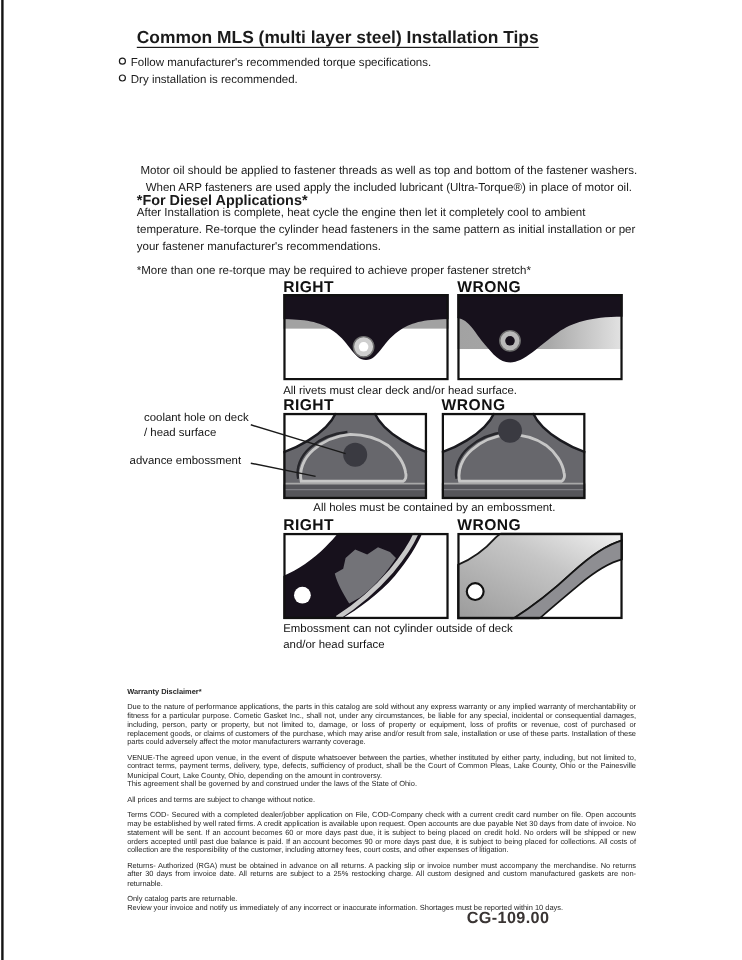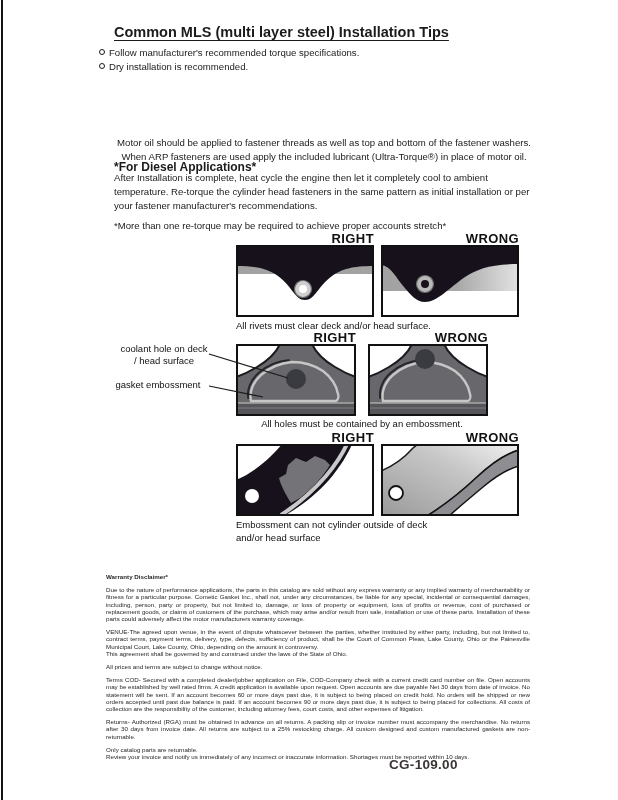--- a/index.html
+++ b/index.html
@@ -16,24 +16,24 @@
   .tip-row{display:flex;align-items:baseline;}
   .tip-row .marker{width:10px;flex:0 0 10px;position:relative;}
   .marker .ring{display:inline-block;width:4px;height:4px;border:1px solid #1b1b1b;border-radius:50%;position:relative;top:-1px;}
   .marker .dot{display:inline-block;width:4.5px;height:4.5px;background:#1b1b1b;border-radius:50%;position:relative;top:-1px;}
   .tip-sub{margin-left:20px;}
   .diesel-h{left:114px;top:119px;font-size:12px;font-weight:bold;margin-top:41px;}
   .para{font-size:9.6px;line-height:14px;width:420px;}
   .p1{left:114px;top:136px;text-align:center;}
   .p2{left:114px;top:171px;}
   .note{left:114px;top:220px;font-size:9.6px;}
-  .dlabel{font-size:13px;font-weight:bold;letter-spacing:.4px;text-align:right;color:#111;}
+  .dlabel{font-size:13px;font-weight:bold;letter-spacing:.4px;text-align:left;color:#111;}
   .caption{font-size:9.5px;color:#111;}
   .dbox{line-height:0;}
-  .side-label{font-size:9.5px;text-align:center;color:#111;line-height:12px;}
+  .side-label{font-size:9.5px;text-align:left;color:#111;line-height:12px;}
   .disclaimer{left:106px;top:573px;width:424px;font-size:6.2px;line-height:7.2px;color:#262626;text-align:justify;}
   .disclaimer .head{font-weight:bold;margin-bottom:6px;text-align:left;}
   .disclaimer p{margin:0 0 6px 0;}
   .disclaimer p.pre{white-space:pre-line;}
   .footer-code{left:389px;top:757px;font-size:13.5px;color:#3a3534;letter-spacing:.3px;font-weight:bold;}
   svg{display:block;}
 </style>
 </head>
 <body>
 
@@ -48,21 +48,21 @@
   </div>
   <div class="tip-row">
     <span class="marker"><span class="ring"></span></span>
     <span>Dry installation is recommended.</span>
   </div>
 </div>
 
 <div class="abs diesel-h">*For Diesel Applications*</div>
 <div class="abs para p1">Motor oil should be applied to fastener threads as well as top and bottom of the fastener washers. When ARP fasteners are used apply the included lubricant (Ultra-Torque®) in place of motor oil.</div>
 <div class="abs para p2">After Installation is complete, heat cycle the engine then let it completely cool to ambient temperature. Re-torque the cylinder head fasteners in the same pattern as initial installation or per your fastener manufacturer's recommendations.</div>
-<div class="abs note">*More than one re-torque may be required to achieve proper accounts stretch*</div>
+<div class="abs note">*More than one re-torque may be required to achieve proper fastener stretch*</div>
 
 <div class="abs dlabel" style="left:236px;top:231px;width:138px;">RIGHT</div>
 <div class="abs dlabel" style="left:381px;top:231px;width:138px;">WRONG</div>
 
 <div class="abs dbox" style="left:236px;top:245px;">
   <svg width="138" height="72" viewBox="0 0 138 72">
     <rect width="138" height="72" fill="#ffffff"></rect>
     <rect y="21" width="138" height="8" fill="#a2a2a2"></rect>
     <rect y="29" width="138" height="43" fill="#ffffff"></rect>
     <path d="M0,0 H138 V21 C116,21 106,24 96,31 C82,41 79,55 69,55 C59,55 56,41 42,31 C32,24 22,21 0,21 Z" fill="#17111c"></path>
@@ -88,21 +88,21 @@
     <circle cx="44" cy="39" r="4" fill="#17111c"></circle>
     <rect x="1" y="1" width="136" height="70" fill="none" stroke="#111111" stroke-width="2"></rect>
   </svg>
 </div>
 <div class="abs caption" style="left:236px;top:320px;text-align:right;">All rivets must clear deck and/or head surface.</div>
 
 <div class="abs dlabel" style="left:236px;top:330px;width:120px;">RIGHT</div>
 <div class="abs dlabel" style="left:368px;top:330px;width:120px;">WRONG</div>
 
 <div class="abs side-label" style="left:120px;top:343px;width:88px;">coolant hole on deck / head surface</div>
-<div class="abs side-label" style="left:108px;top:379px;width:100px;">gasket embossment</div>
+<div class="abs side-label" style="left:108px;top:379px;width:100px;">advance embossment</div>
 
 <div class="abs dbox" style="left:236px;top:344px;">
   <svg width="120" height="72" viewBox="0 0 120 72">
     <rect width="120" height="72" fill="#67676c"></rect>
     <rect y="59" width="120" height="13" fill="#55555a"></rect>
     <line x1="0" y1="59" x2="120" y2="59" stroke="#a8a8a8" stroke-width="1.3"></line>
     <line x1="0" y1="64" x2="120" y2="64" stroke="#7e7e83" stroke-width="1"></line>
     <path d="M0,0 H44 C40,9 31,17 21,23 C13,28 6,31 0,33 Z" fill="#ffffff"></path>
     <path d="M44,0 C40,9 31,17 21,23 C13,28 6,31 0,33" fill="none" stroke="#1a1a1f" stroke-width="2"></path>
     <path d="M120,0 H76 C80,9 89,17 99,23 C107,28 114,31 120,33 Z" fill="#ffffff"></path>

